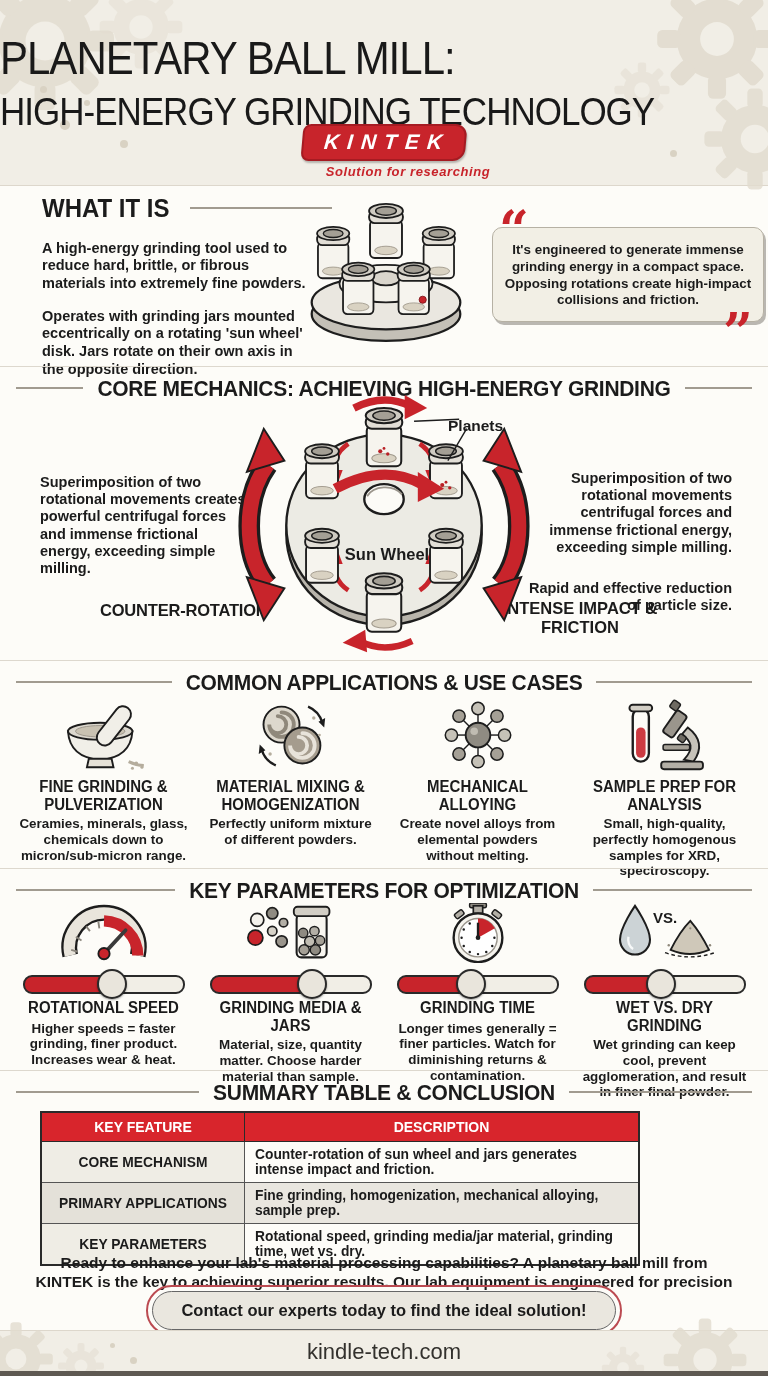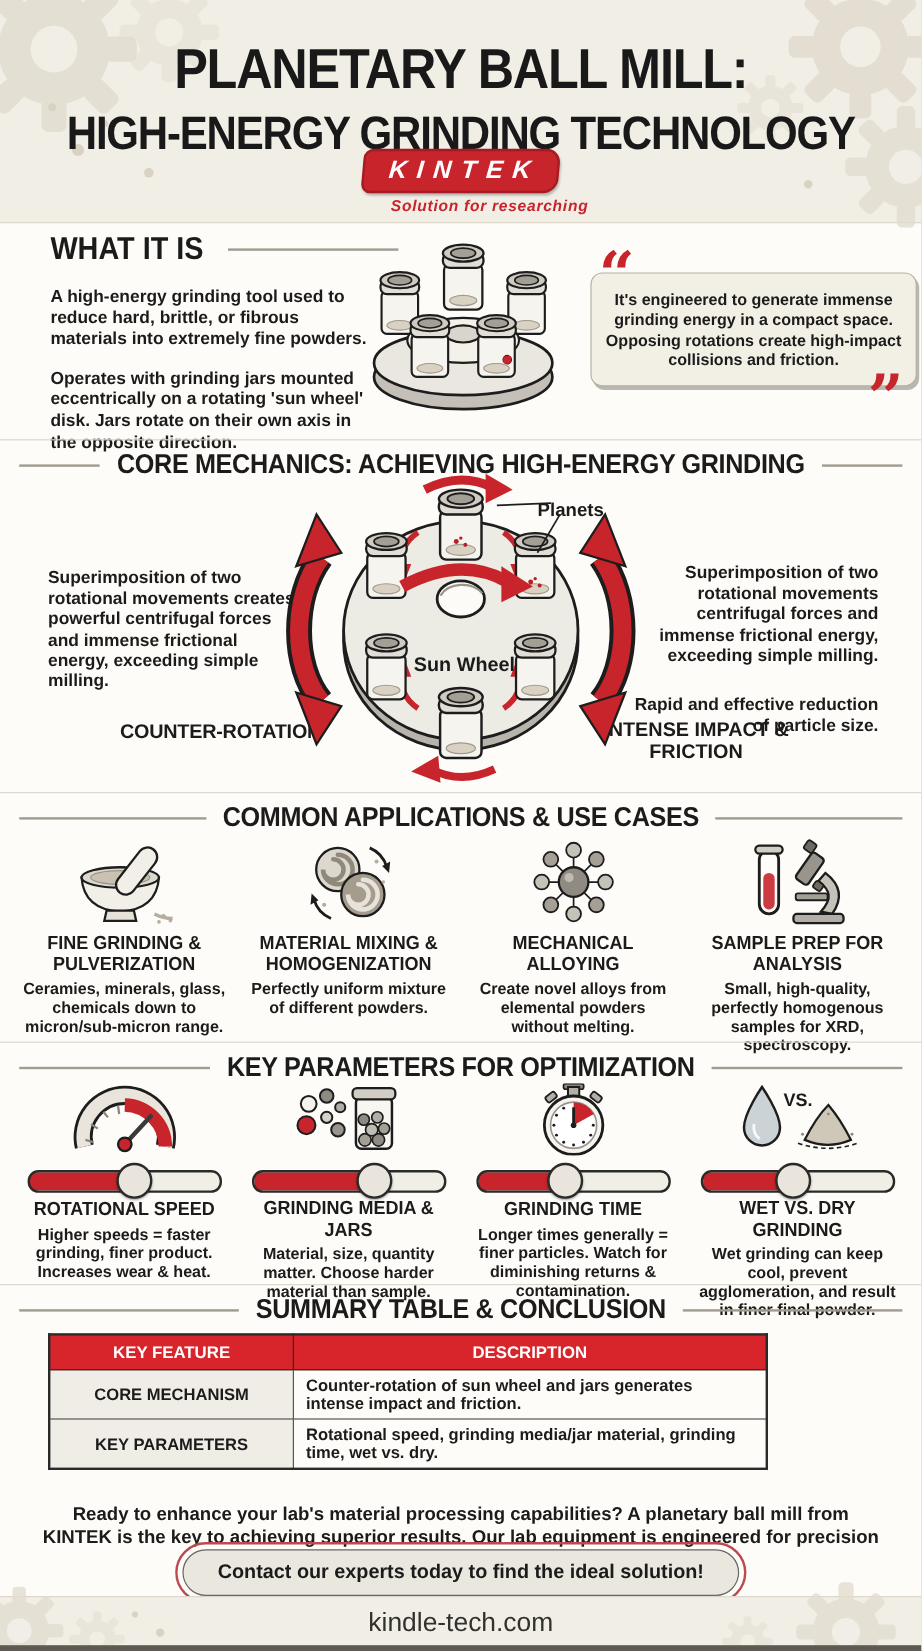--- a/index.html
+++ b/index.html
@@ -3,21 +3,21 @@
 <meta charset="utf-8">
 <style>
   html,body{margin:0;padding:0;background:#cfccc4;}
   .canvas{position:relative;width:768px;height:1376px;margin:0 auto;background:#fdfcf8;
     font-family:"Liberation Sans",sans-serif;color:#1b1b1b;overflow:hidden;}
   .band{position:absolute;left:0;width:768px;background:#f1eee6;}
   
   #header-band{top:0;height:185px;border-bottom:1px solid #ddd7cc;}
   .gear{position:absolute;}
   .speck{position:absolute;border-radius:50%;background:#d9d2c3;}
-  h1{margin:0;text-align:center;font-weight:700;color:#191919;}
+  h1{margin:0;font-weight:400;color:#191919;}
   .title1{display:block;font-size:42px;letter-spacing:-1px;transform:scaleY(1.12);margin-top:34px;}
   .title2{display:block;font-size:35px;letter-spacing:-1px;transform:scaleY(1.12);margin-top:10px;}
   .logo-wrap{position:absolute;top:124px;left:0;width:768px;text-align:center;}
   .logo-box{display:inline-block;background:#c8242b;border:2px solid #a61b22;color:#fff;
     font-style:italic;font-weight:700;font-size:21px;letter-spacing:8px;padding:4px 14px 5px 20px;
     border-radius:8px 12px 12px 8px;transform:skewX(-5deg);box-shadow:1px 2px 2px rgba(0,0,0,.25);}
   .logo-tagline{margin-top:3px;color:#c8242b;font-style:italic;font-weight:700;font-size:13px;letter-spacing:.6px;padding-left:48px;}
   
   section{position:absolute;left:0;width:768px;}
   .sep{border-top:1px solid #ddd8ce;}
@@ -444,20 +444,24 @@
     <table class="sum">
       <tbody>
           <tr>
         <th>KEY FEATURE</th>
         <th>DESCRIPTION</th>
       </tr>
       <tr>
         <td class="feat">CORE MECHANISM</td>
         <td class="desc">Counter-rotation of sun wheel and jars generates intense impact and friction.</td>
       </tr>
+      <tr class="alt">
+        <td class="feat">PRIMARY APPLICATIONS</td>
+        <td class="desc">Fine grinding, homogenization, mechanical alloying, sample prep.</td>
+      </tr>
       <tr>
         <td class="feat">KEY PARAMETERS</td>
         <td class="desc">Rotational speed, grinding media/jar material, grinding time, wet vs. dry.</td>
       </tr>
     </tbody>
       </table>
     <p class="conclusion">Ready to enhance your lab's material processing capabilities? A planetary ball mill from KINTEK is the key to achieving superior results. Our lab equipment is engineered for precision and reliability.</p>
     <div class="cta-wrap">
       <span class="cta-ring">
         <button class="cta">Contact our experts today to find the ideal solution!</button>

